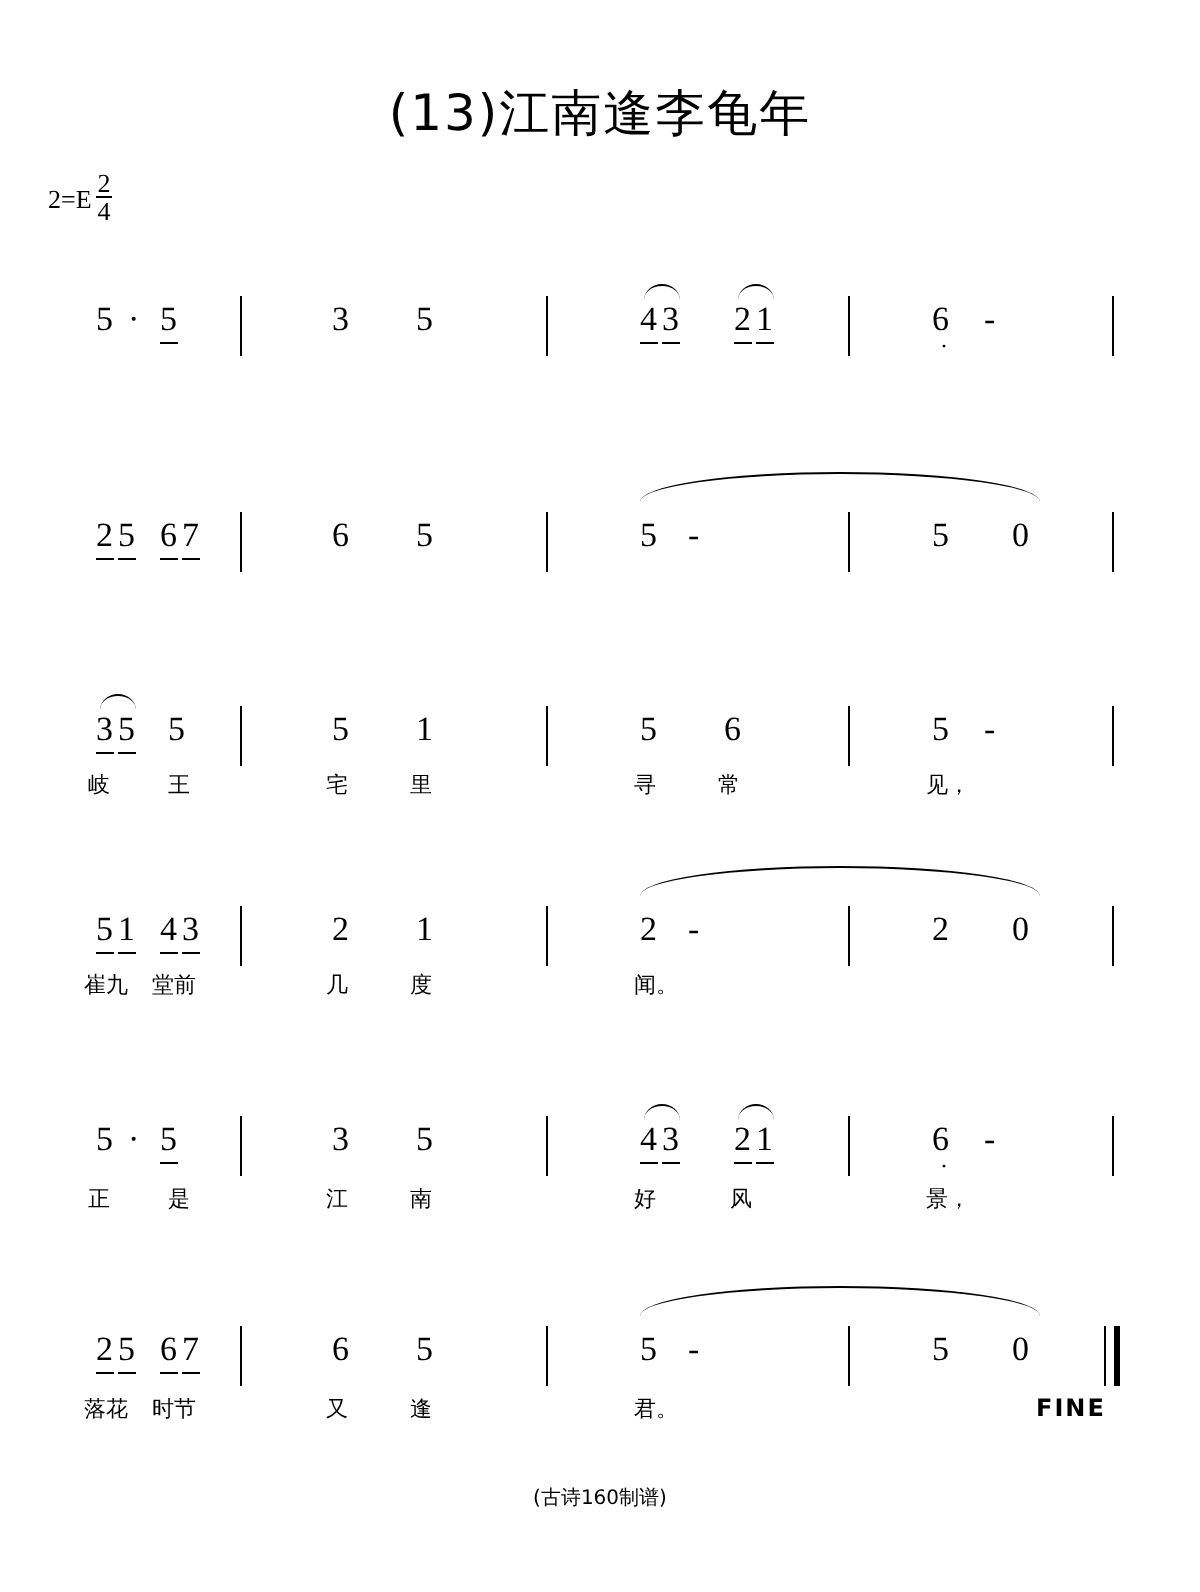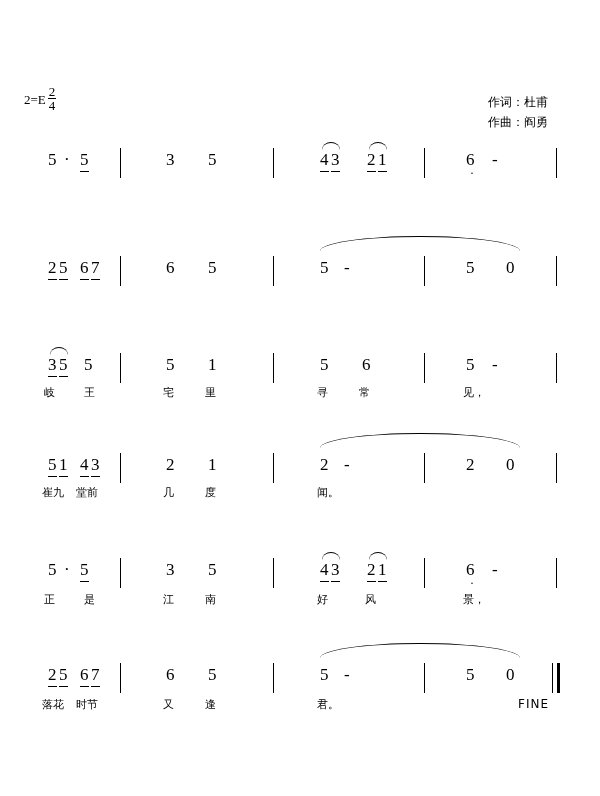--- a/index.html
+++ b/index.html
@@ -81,51 +81,49 @@
     height:7px;
   }
   .endbar{position:absolute;}
   .endbar .thin{position:absolute;width:1px;height:30px;background:#000;left:0;top:0;}
   .endbar .thick{position:absolute;width:3px;height:30px;background:#000;left:5px;top:0;}
   .fine{
     position:absolute;
     font-size:12px;
     font-family:"DejaVu Sans",sans-serif;
     letter-spacing:1px;
+    font-weight:bold;
   }
   .footnote{
     position:absolute;left:0;width:600px;text-align:center;
     top:742px;font-size:10px;font-family:"DejaVu Sans",sans-serif;
   }
   .watermark{
     position:absolute;right:26px;top:762px;
     font-size:19px;font-weight:bold;
     font-family:"DejaVu Sans",sans-serif;
     letter-spacing:0.5px;
   }
   .dotBelow{position:absolute;font-size:12px;}
 </style>
 </head>
 <body>
 
 <div class="sheet">
 
+  <div class="title">(13)江南逢李龟年</div>
 
   <div class="keysig">
     <span>2=E</span>
     <span class="frac">
       <span class="num">2</span>
       <span class="den">4</span>
     </span>
   </div>
 
-  <div class="credits">
-    <div>作词：杜甫</div>
-    <div>作曲：阎勇</div>
-  </div>
 
   <div class="row" style="top:140px;">
     <div class="note" style="left:48px;top:10px;">5</div>
     <div class="note" style="left:64px;top:10px;">·</div>
     <div class="note under1" style="left:80px;top:10px;">5</div>
 
     <div class="bar" style="left:120px;top:8px;"></div>
 
     <div class="note" style="left:166px;top:10px;">3</div>
     <div class="note" style="left:208px;top:10px;">5</div>
@@ -307,14 +305,15 @@
 
     <div class="lyr" style="left:42px;top:42px;">落花</div>
     <div class="lyr" style="left:76px;top:42px;">时节</div>
     <div class="lyr" style="left:163px;top:42px;">又</div>
     <div class="lyr" style="left:205px;top:42px;">逢</div>
     <div class="lyr" style="left:317px;top:42px;">君。</div>
 
     <div class="fine" style="left:518px;top:42px;">FINE</div>
   </div>
 
+  <div class="footnote">(古诗160制谱)</div>
 
 </div>
 
 </body></html>

